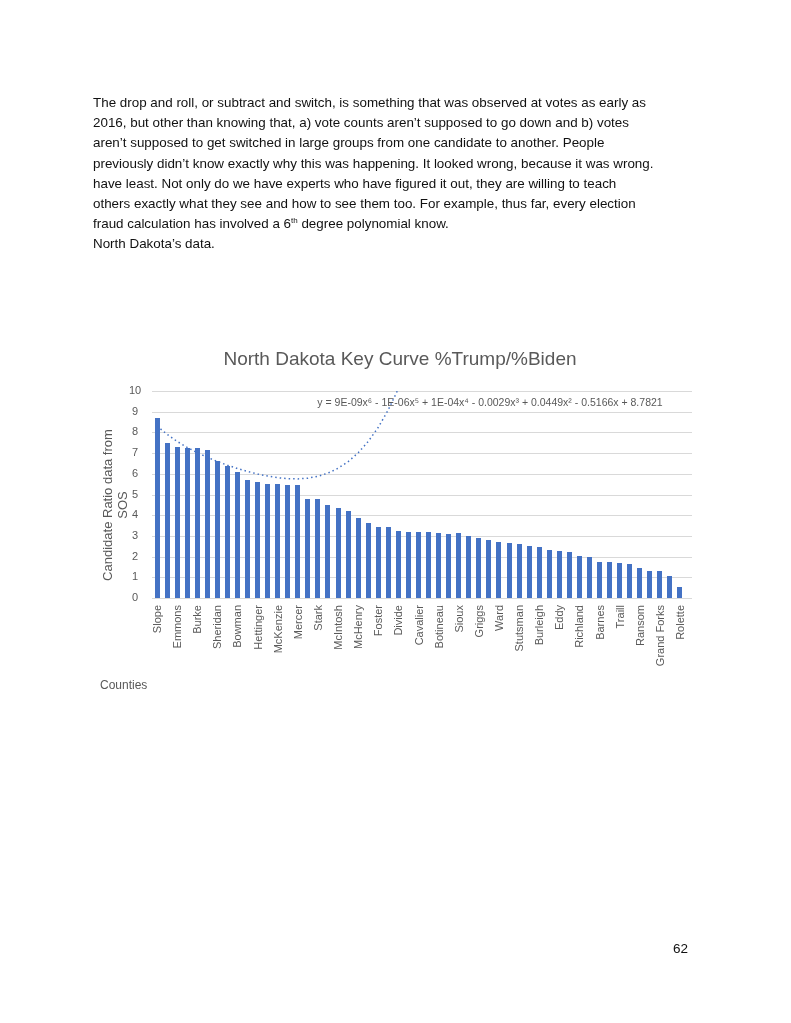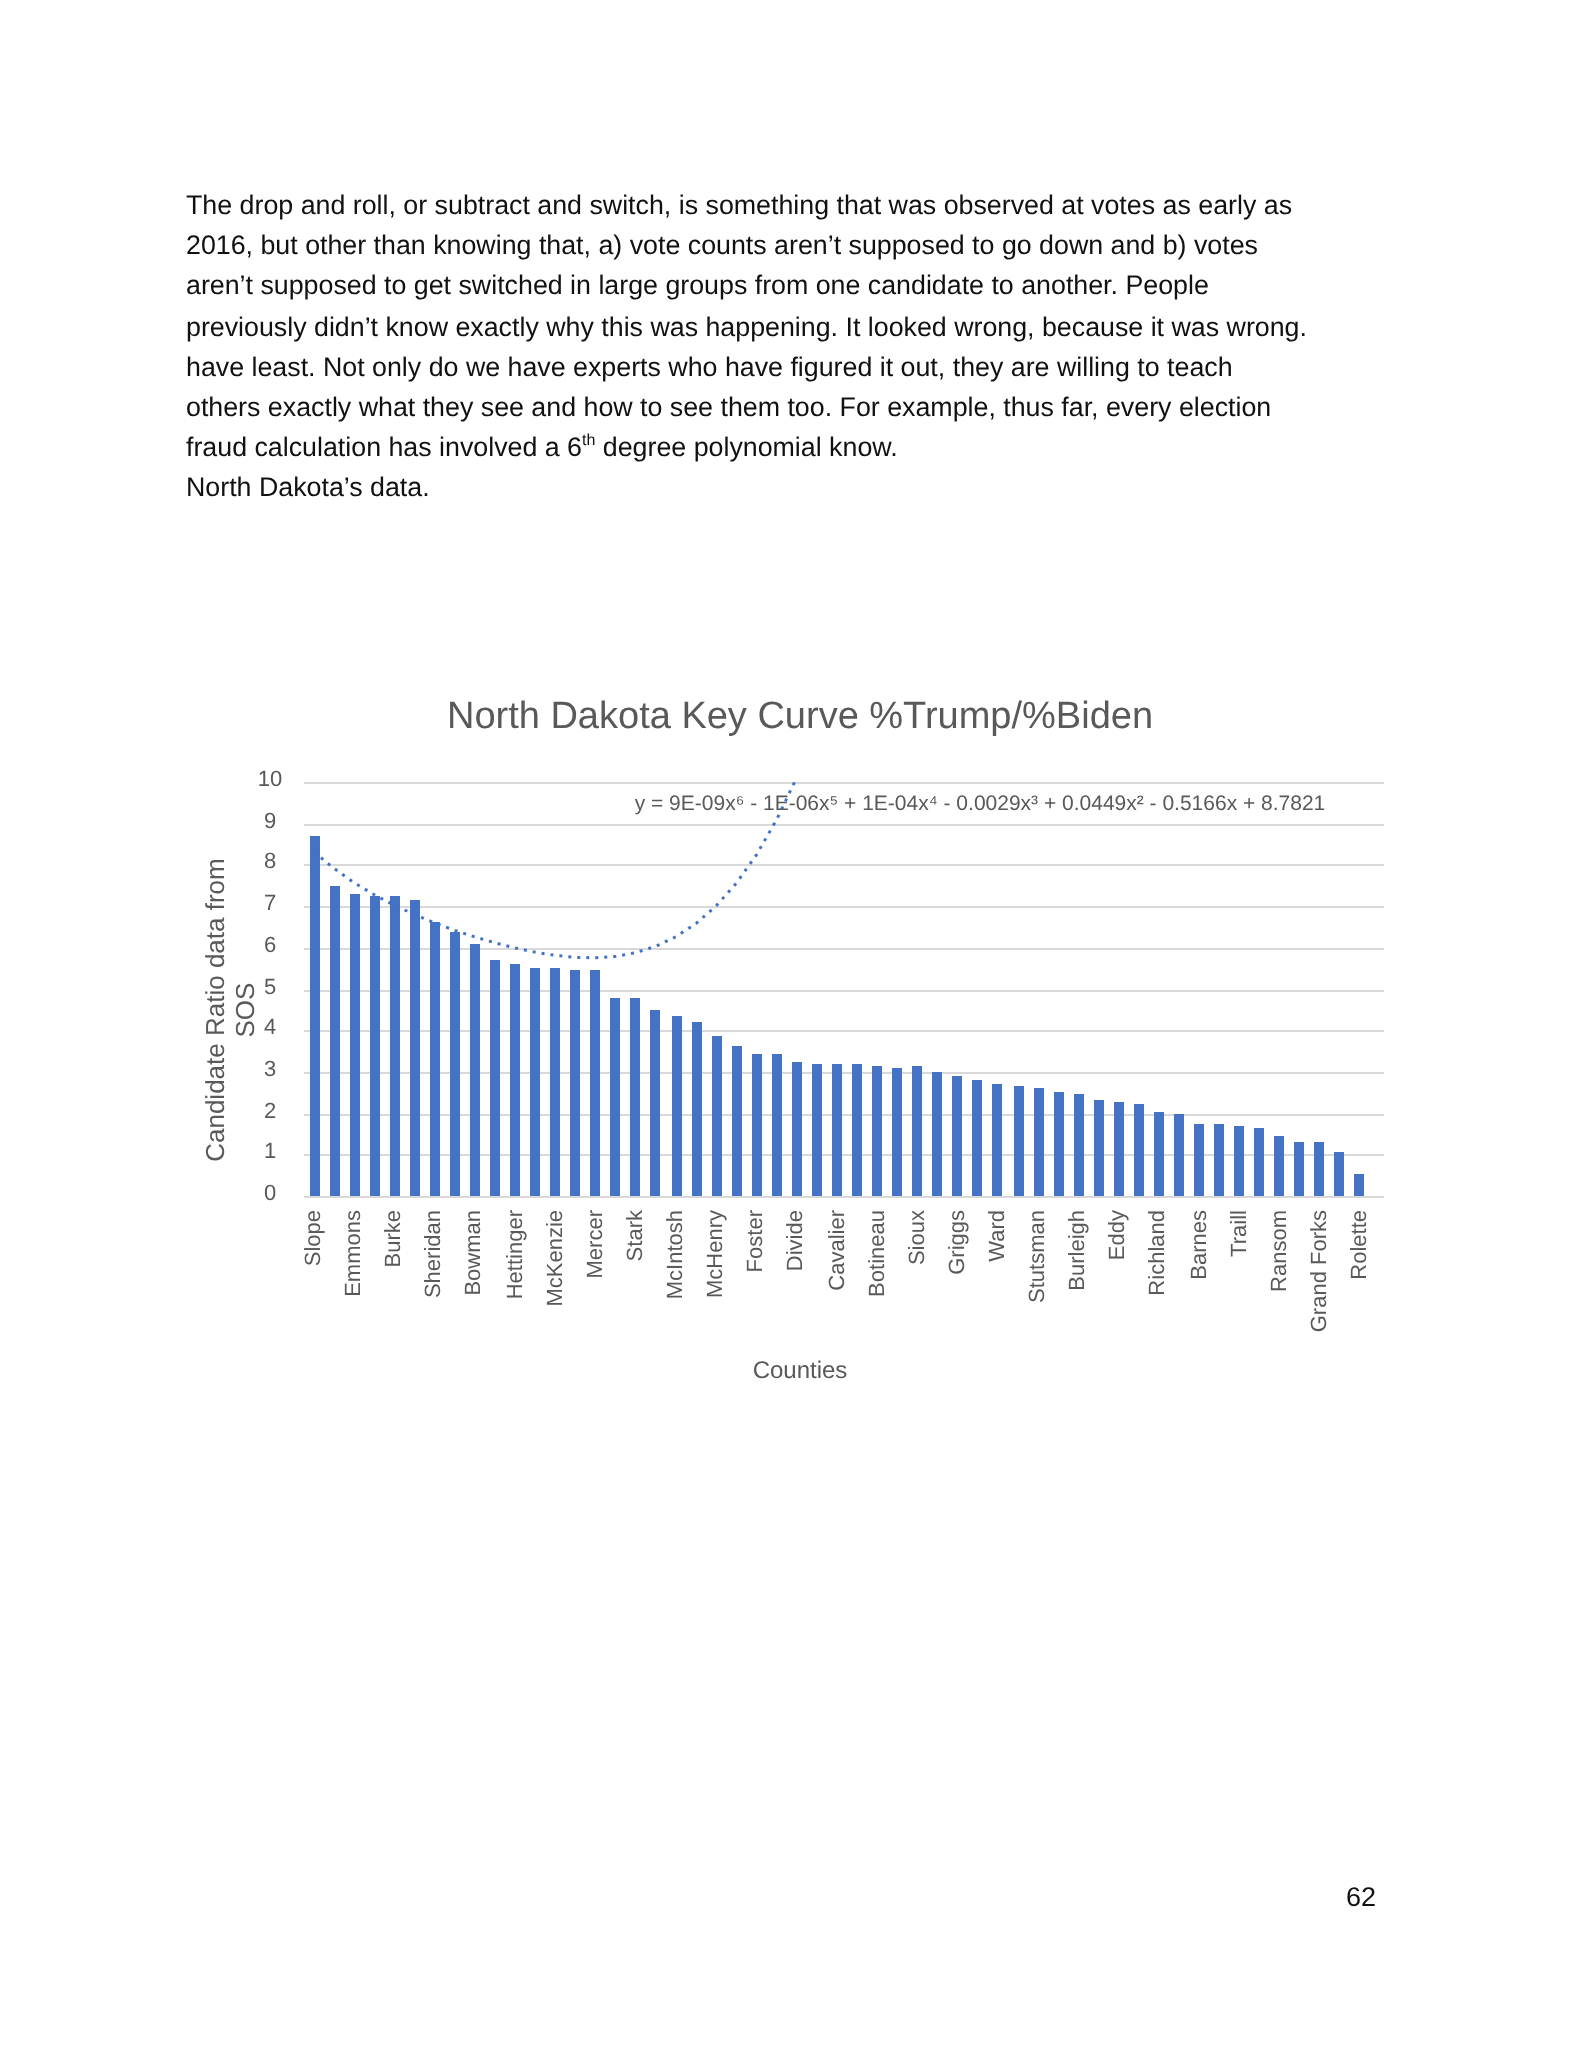--- a/index.html
+++ b/index.html
@@ -10,21 +10,21 @@
   .chart{position:absolute;left:100px;top:340px;width:600px;height:360px;}
   .chart-title{position:absolute;left:0;width:100%;top:8px;text-align:center;font-size:19px;color:#595959;}
   .eq{position:absolute;left:180px;top:55px;width:420px;text-align:center;font-size:10.5px;color:#595959;line-height:14px;}
   .ylabel{position:absolute;left:-70px;top:150px;width:170px;transform:rotate(-90deg);text-align:center;font-size:13px;color:#595959;}
   .yticks span{position:absolute;left:27px;width:16px;text-align:center;font-size:11px;color:#595959;}
   .grid{position:absolute;left:52px;width:540px;height:1px;background:#d9d9d9;}
   .bars{position:absolute;left:52px;top:51px;width:535px;height:207px;}
   .bar{position:absolute;bottom:0;width:5px;background:#4472c4;}
   .trend{position:absolute;left:52px;top:51px;}
   .xlab{position:absolute;top:265px;font-size:11px;color:#595959;white-space:nowrap;transform-origin:right top;transform:translateX(-100%) rotate(-90deg);}
-  .xtitle{position:absolute;top:338px;left:0;width:600px;text-align:center;font-size:12px;color:#595959;}
+  .xtitle{position:absolute;top:338px;left:0;width:600px;text-align:left;font-size:12px;color:#595959;}
   .pagenum{position:absolute;left:673px;top:941px;font-size:13.5px;color:#111;}
 </style>
 </head>
 <body>
 
 <div class="para">
   <p>The drop and roll, or subtract and switch, is something that was observed at votes as early as</p>
   <p>2016, but other than knowing that, a) vote counts aren’t supposed to go down and b) votes</p>
   <p>aren’t supposed to get switched in large groups from one candidate to another.  People</p>
   <p>previously didn’t know exactly why this was happening.  It looked wrong, because it was wrong.</p>

